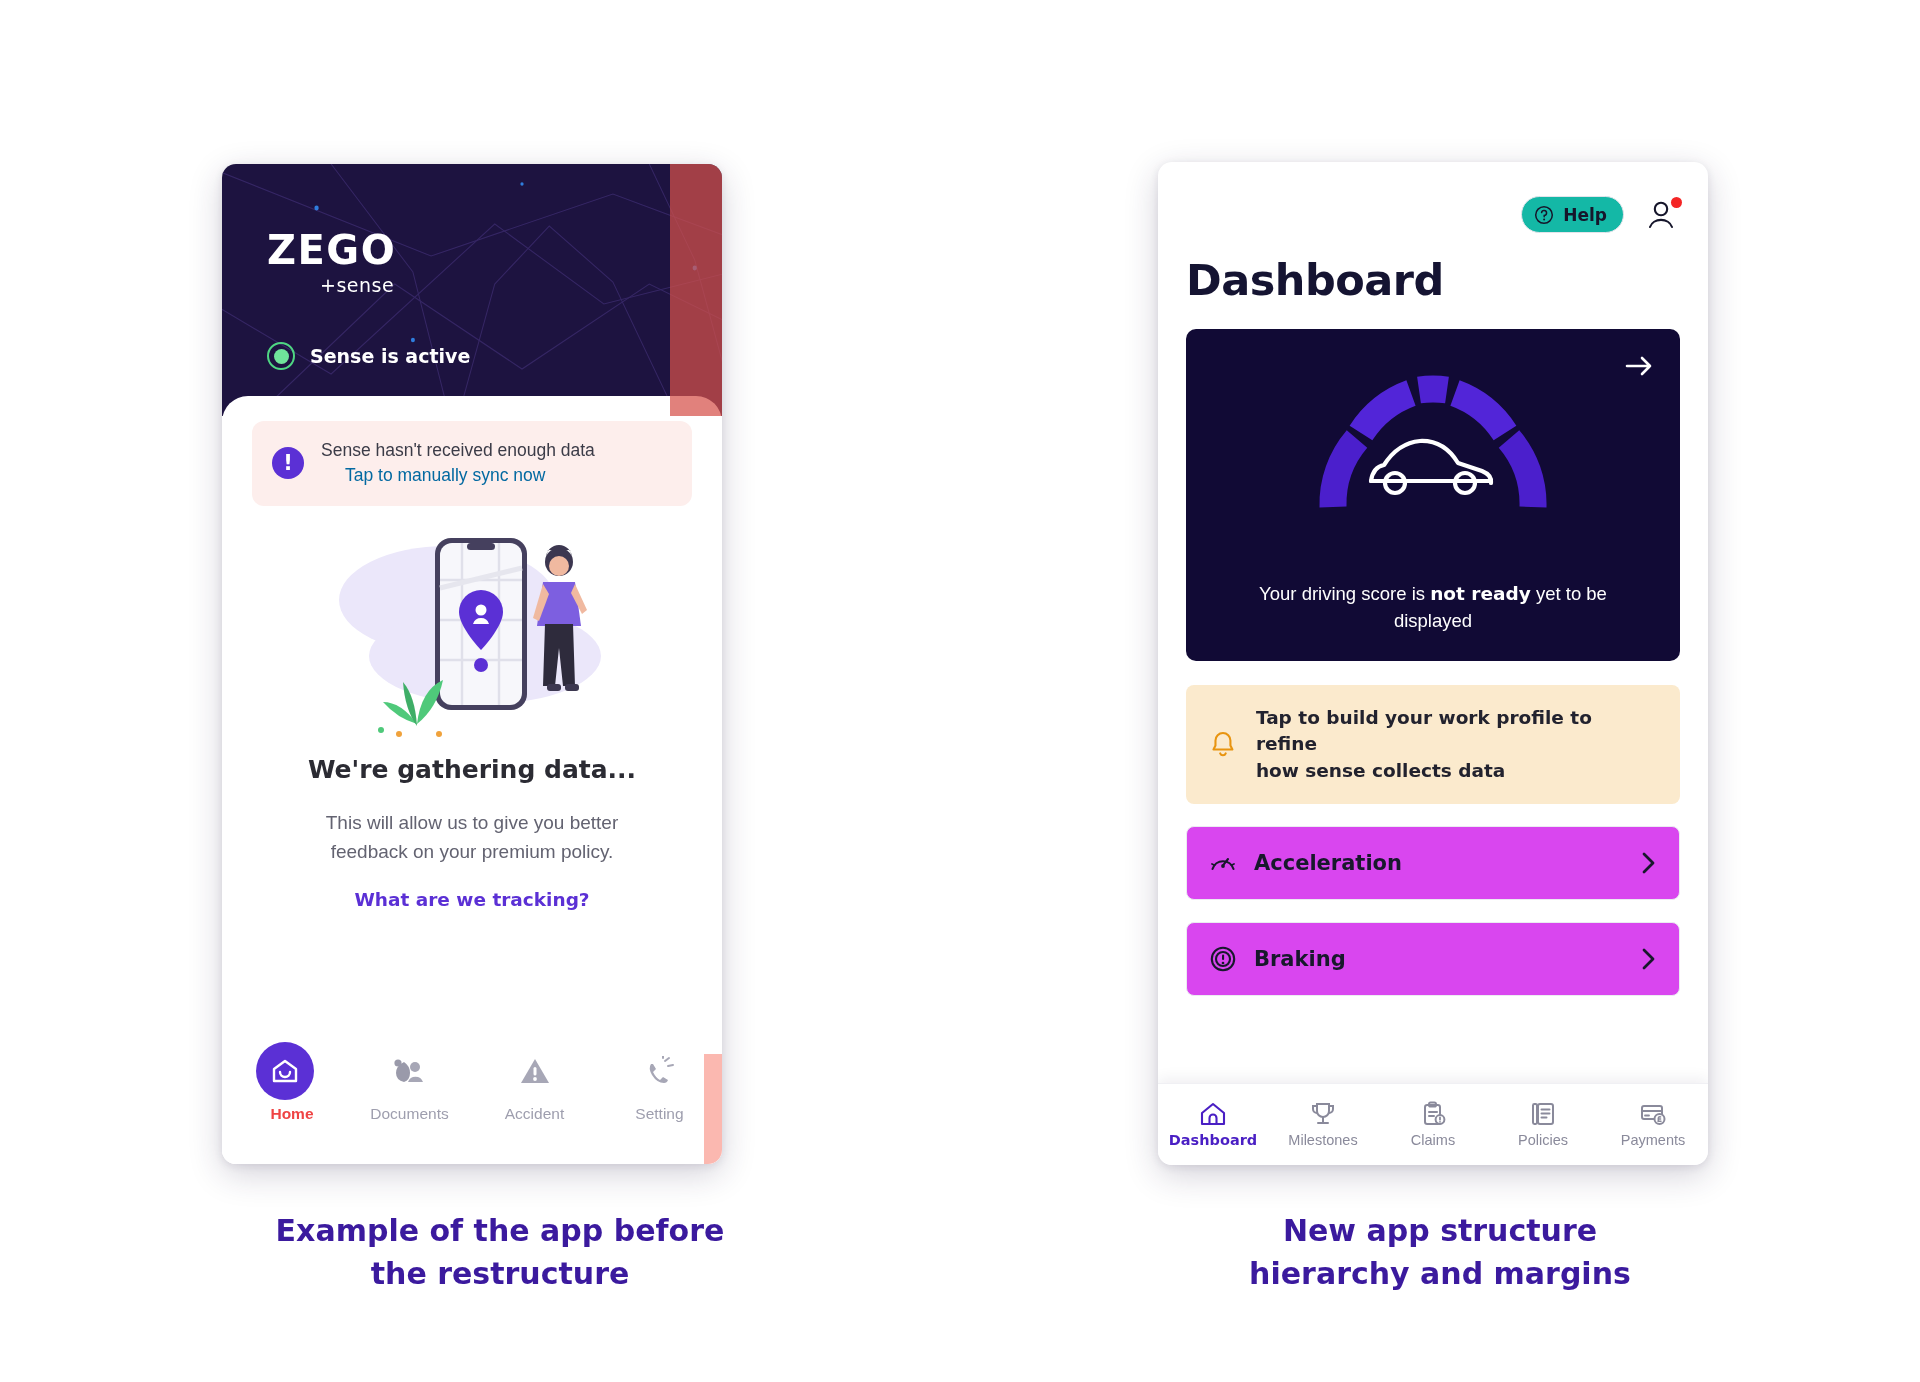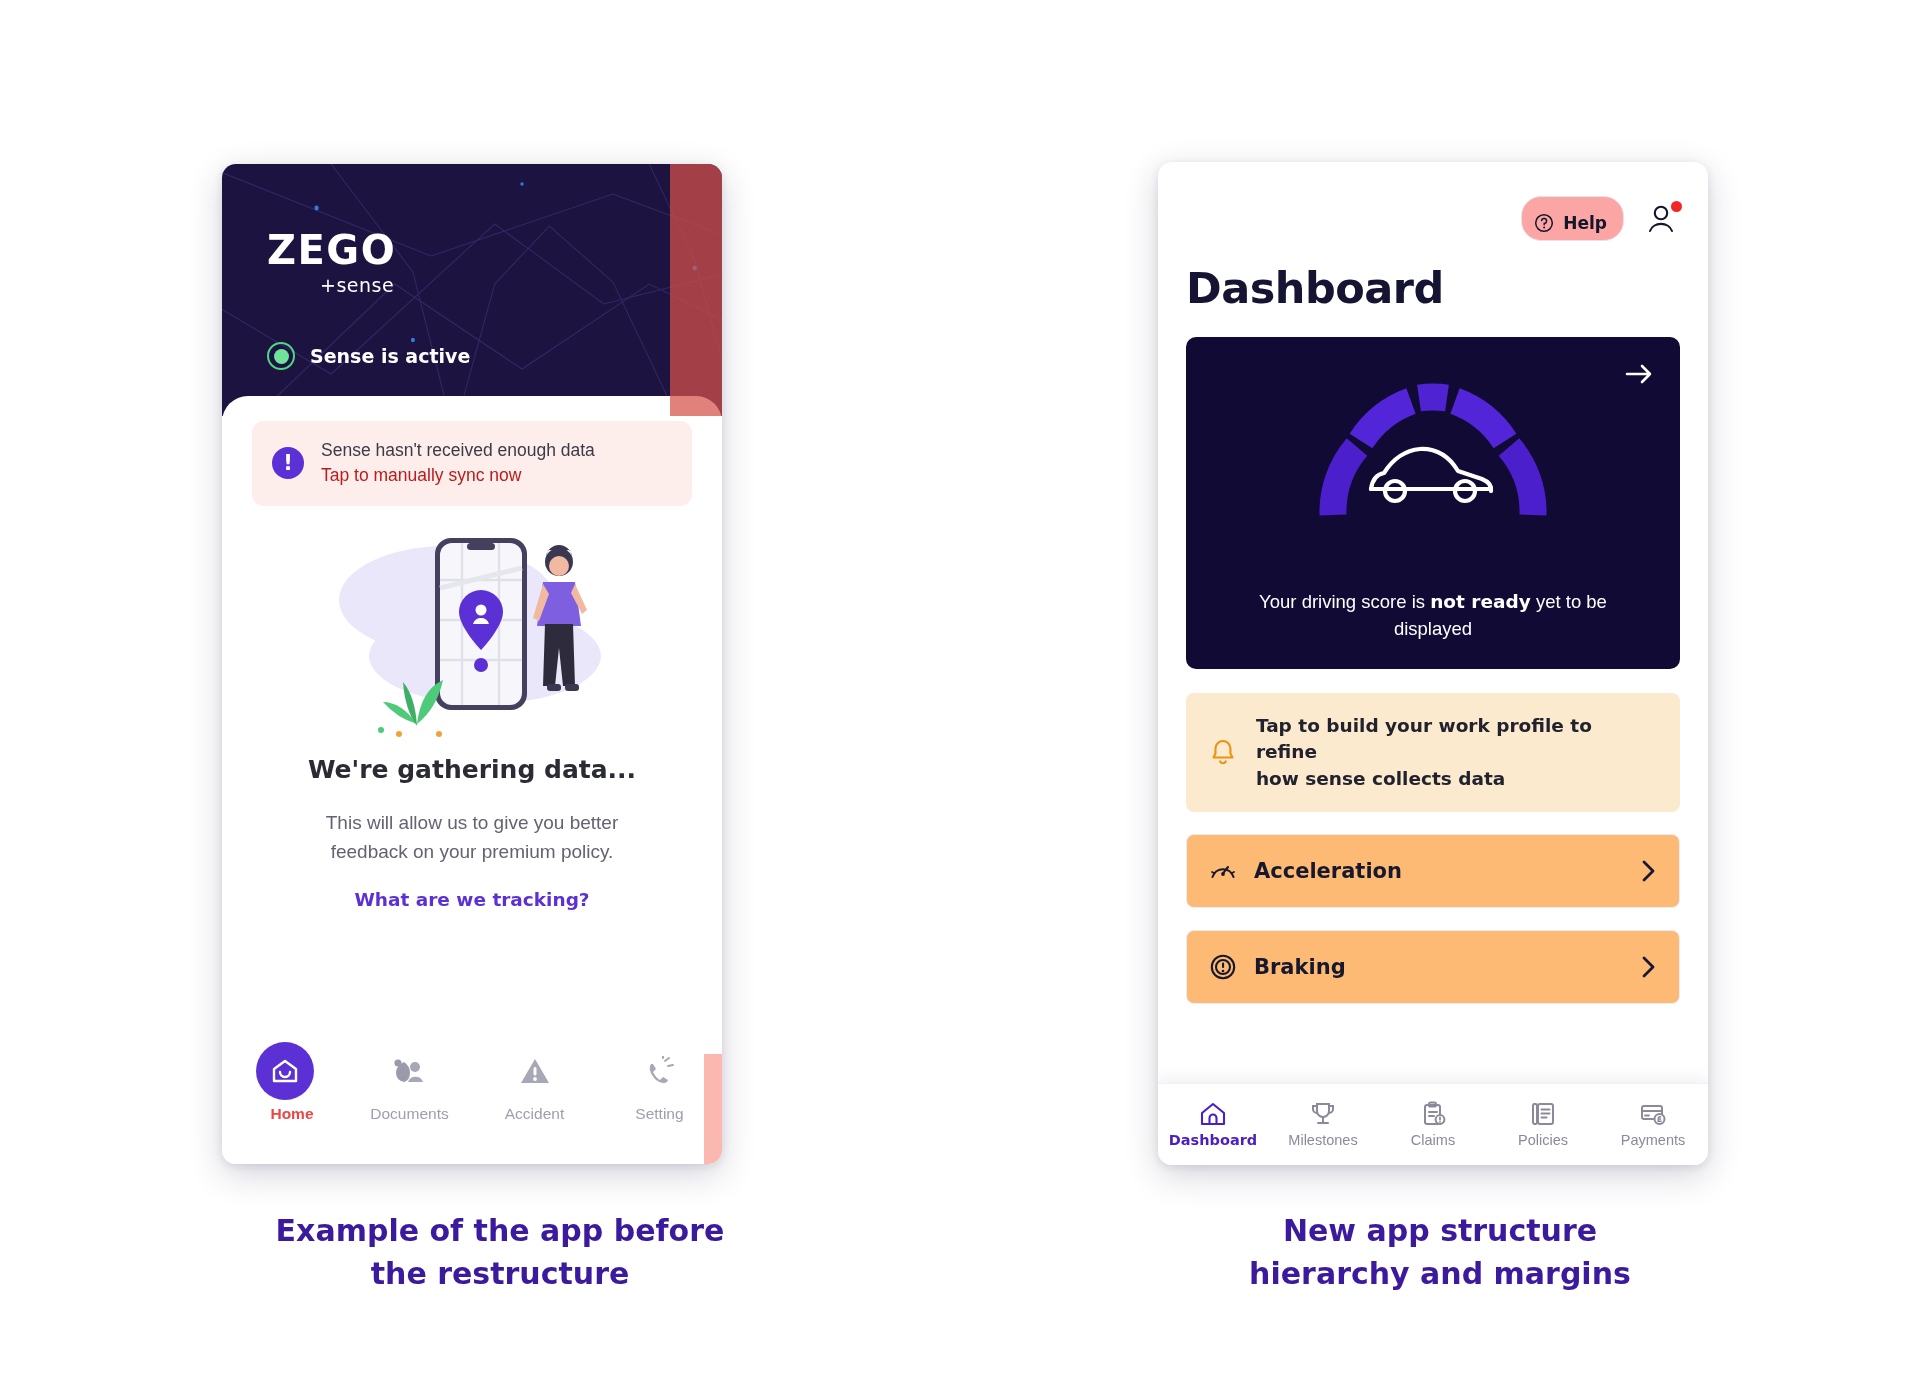--- a/index.html
+++ b/index.html
@@ -81,21 +81,21 @@
   }
   .alert-icon {
     width: 32px; height: 32px; border-radius: 50%;
     background: #5b30d5;
     color: #ffffff;
     display: flex; align-items: center; justify-content: center;
     font-weight: 700; font-size: 21px; flex: none;
     font-family: "DejaVu Sans", sans-serif;
   }
   .alert-line1 { color: #3b3b47; font-size: 17.5px; line-height: 1.45; }
-  .alert-line2 { color: #b91c1c; font-size: 17.5px; line-height: 1.45; }
+  .alert-line2 { color: #0369a1; font-size: 17.5px; line-height: 1.45; margin-left: 24px; }
 
   .illus { height: 215px; margin-top: 22px; position: relative; }
   .illus svg { position: absolute; left: 50%; top: 0; transform: translateX(-50%); }
 
   .gather-title {
     text-align: center; margin-top: 12px;
     font-size: 25px; font-weight: 700; color: #2b2b33;
     font-family: "DejaVu Sans", sans-serif;
   }
   .gather-body {
@@ -138,22 +138,22 @@
   }
 
   
   #phone-right { left: 1158px; top: 162px; width: 550px; height: 1003px; }
   .rp-inner { padding: 34px 28px 0 28px; height: 100%; position: relative; }
 
   .rp-top { display: flex; justify-content: flex-end; align-items: center; gap: 22px; }
   .help-pill {
     display: flex; align-items: center; gap: 9px;
     border: 1.5px solid #e3e3ea; border-radius: 20px;
-    padding: 16px 16px 7px 12px;
-    background: #fca5a5;
+    padding: 8px 16px 7px 12px;
+    background: #14b8a6;
   }
   .help-label { font-size: 17px; color: #16162b; font-weight: 700; font-family: "DejaVu Sans", sans-serif; }
   .avatar-wrap { position: relative; width: 34px; height: 34px; }
   .avatar-badge {
     position: absolute; right: -2px; top: -1px;
     width: 11px; height: 11px; border-radius: 50%;
     background: #f42525;
   }
 
   .rp-title {
@@ -194,21 +194,21 @@
   }
 
   .metric-row {
     margin-top: 22px;
     border: 1.5px solid #ebebf1;
     border-radius: 8px;
     height: 74px;
     display: flex; align-items: center;
     padding: 0 22px;
     gap: 17px;
-    background: #fdba74;
+    background: #d946ef;
   }
   .metric-label {
     font-size: 21px; color: #18182c; font-weight: 700;
     font-family: "DejaVu Sans", sans-serif;
     flex: 1;
   }
 
   .tabbar-new {
     position: absolute; left: 0; bottom: 0; width: 100%;
     height: 82px; background: #ffffff;

